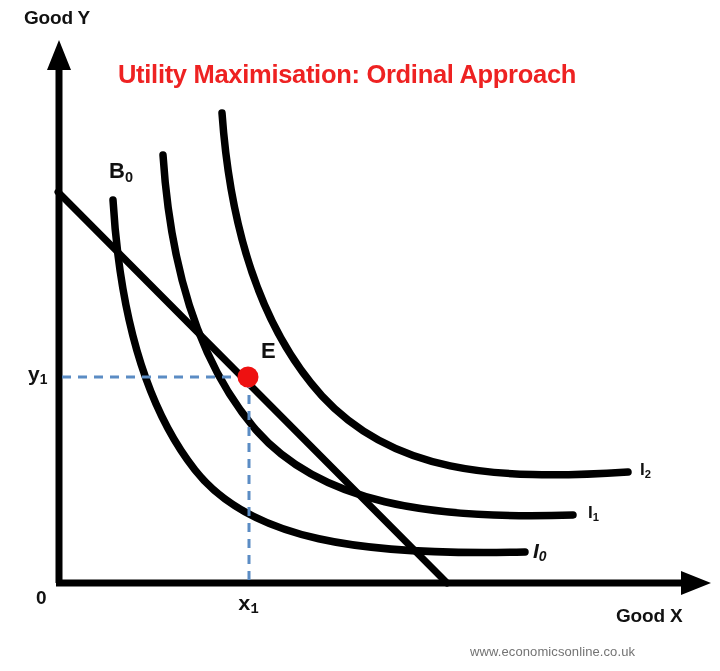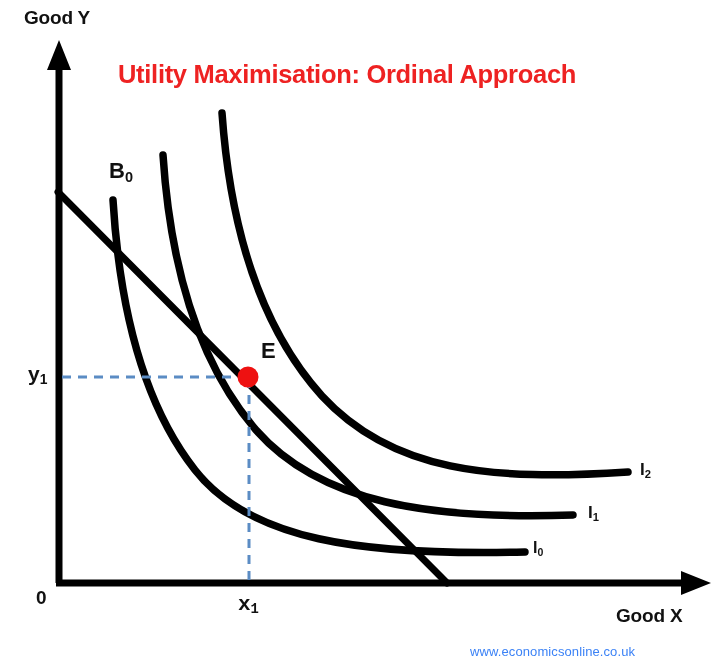--- a/index.html
+++ b/index.html
@@ -45,38 +45,38 @@
     color: #ee2222;
     white-space: nowrap;
     letter-spacing: -0.3px;
     line-height: 1;
   }
   #good-y-label { left: 24px; top: 8px; }
   #good-x-label { left: 616px; top: 606px; }
   #origin-label { left: 36px; top: 588px; font-size: 19px; }
   #point-e-label { left: 261px; top: 340px; font-size: 22px; }
   #budget-label  { left: 74px;  top: 160px; font-size: 22px; margin-left: 35px; }
-  #ic0-label { left: 533px; top: 540px; font-size: 16px; }
+  #ic0-label { left: 533px; top: 540px; font-size: 21px; font-style: italic; }
   #ic1-label { left: 588px; top: 504px; font-size: 17px; }
   #ic2-label { left: 640px; top: 461px; font-size: 17px; }
   #x1-label  { left: 238px; top: 594px; font-size: 21px; font-family: Liberation Mono, monospace; }
   #y1-label  { left: 20px;  top: 363px; font-size: 21px; margin-left: 8px; }
   .lbl sub {
     font-size: 0.66em;
     vertical-align: baseline;
     position: relative;
     top: 0.25em;
     font-weight: bold;
   }
   #watermark {
     position: absolute;
     left: 470px;
     top: 644px;
     font-size: 13px;
-    color: #3b82f6;
+    color: #737373;
     font-weight: normal;
     white-space: nowrap;
     letter-spacing: 0.1px;
   }
 </style>
 </head>
 <body>
 
 <div id="canvas">
 

